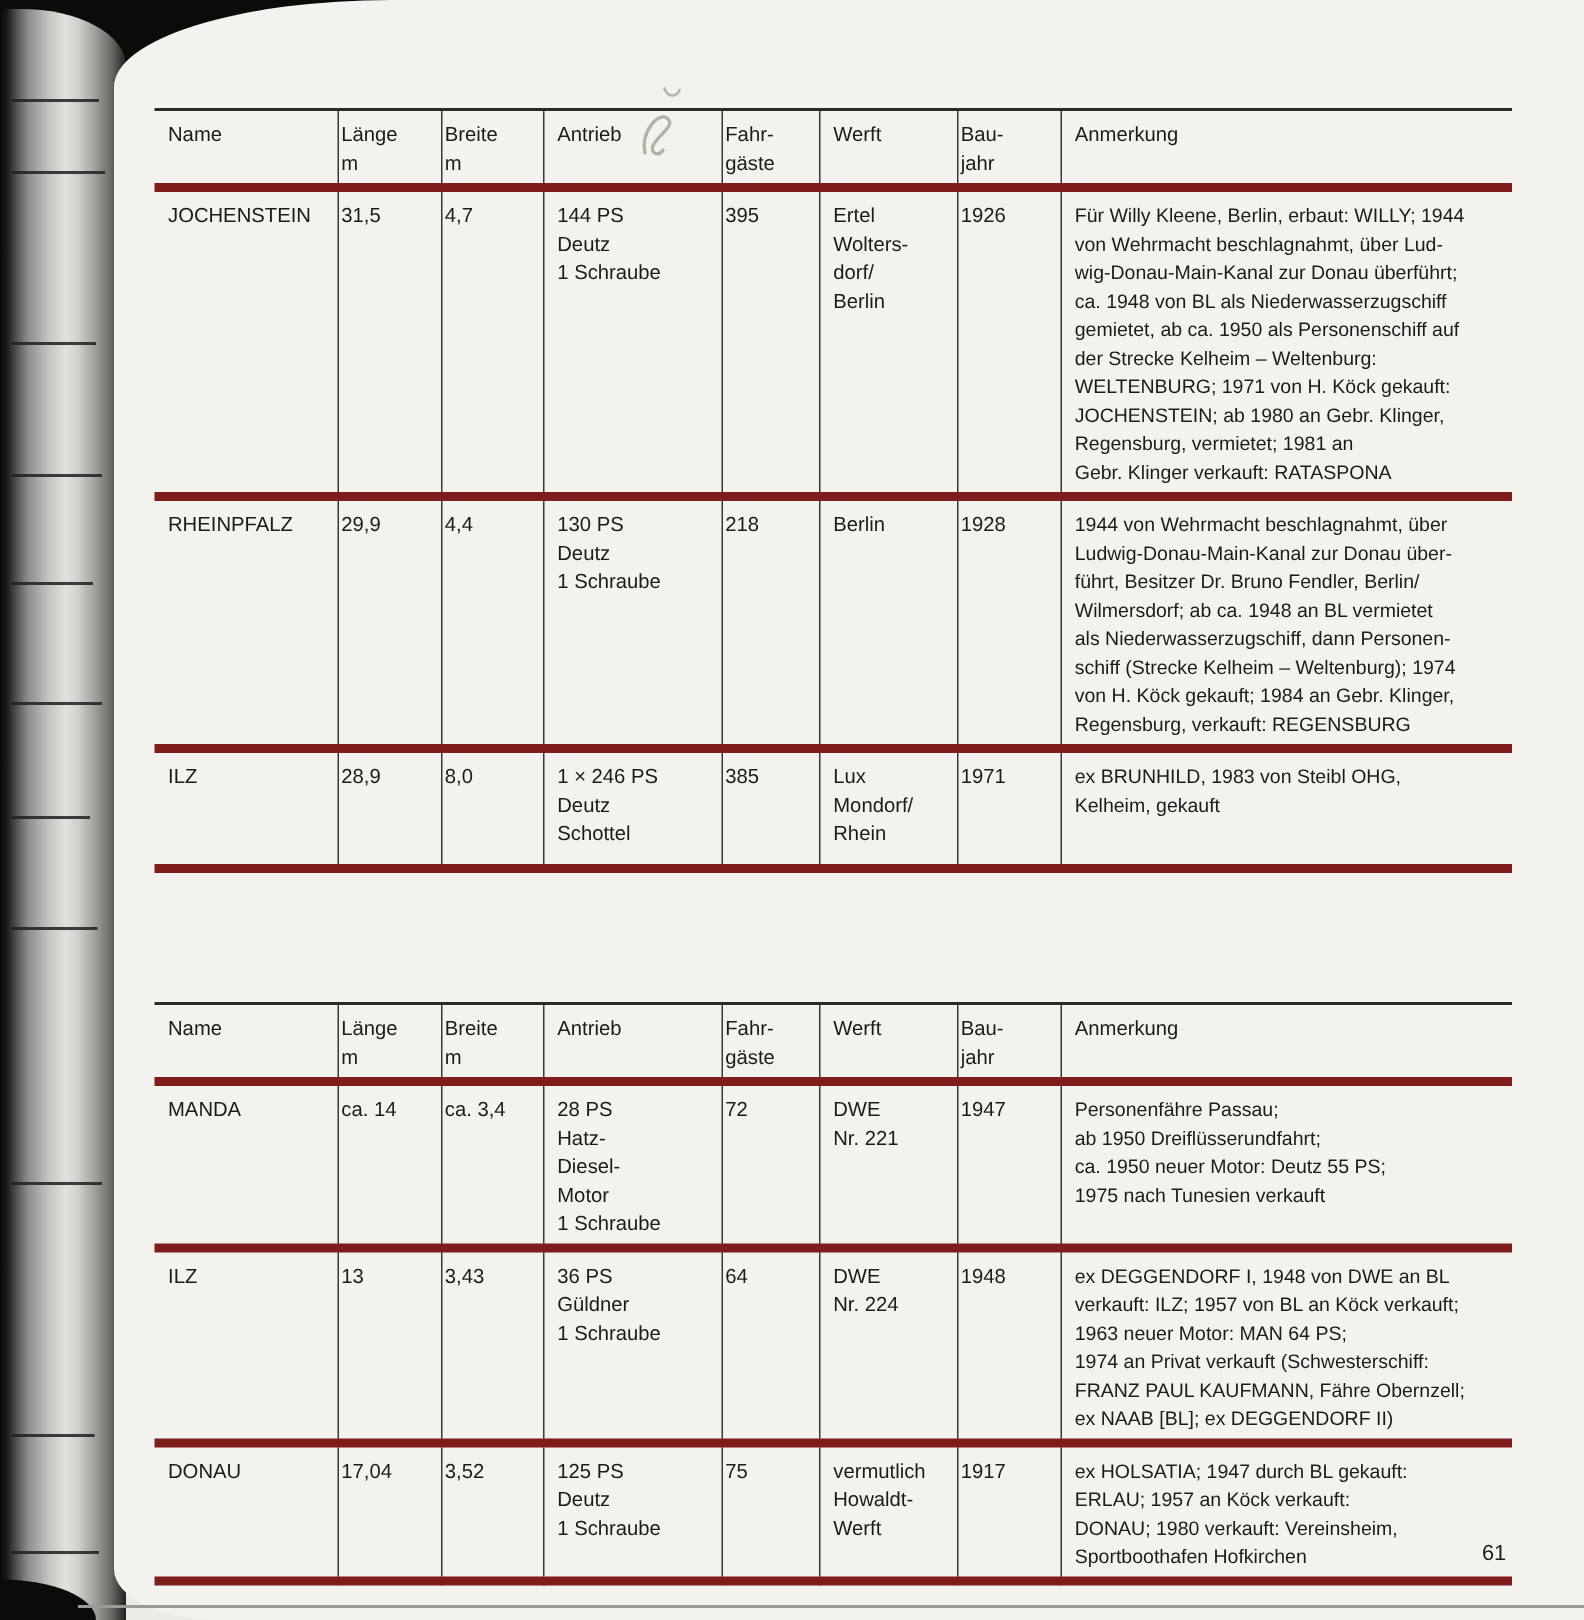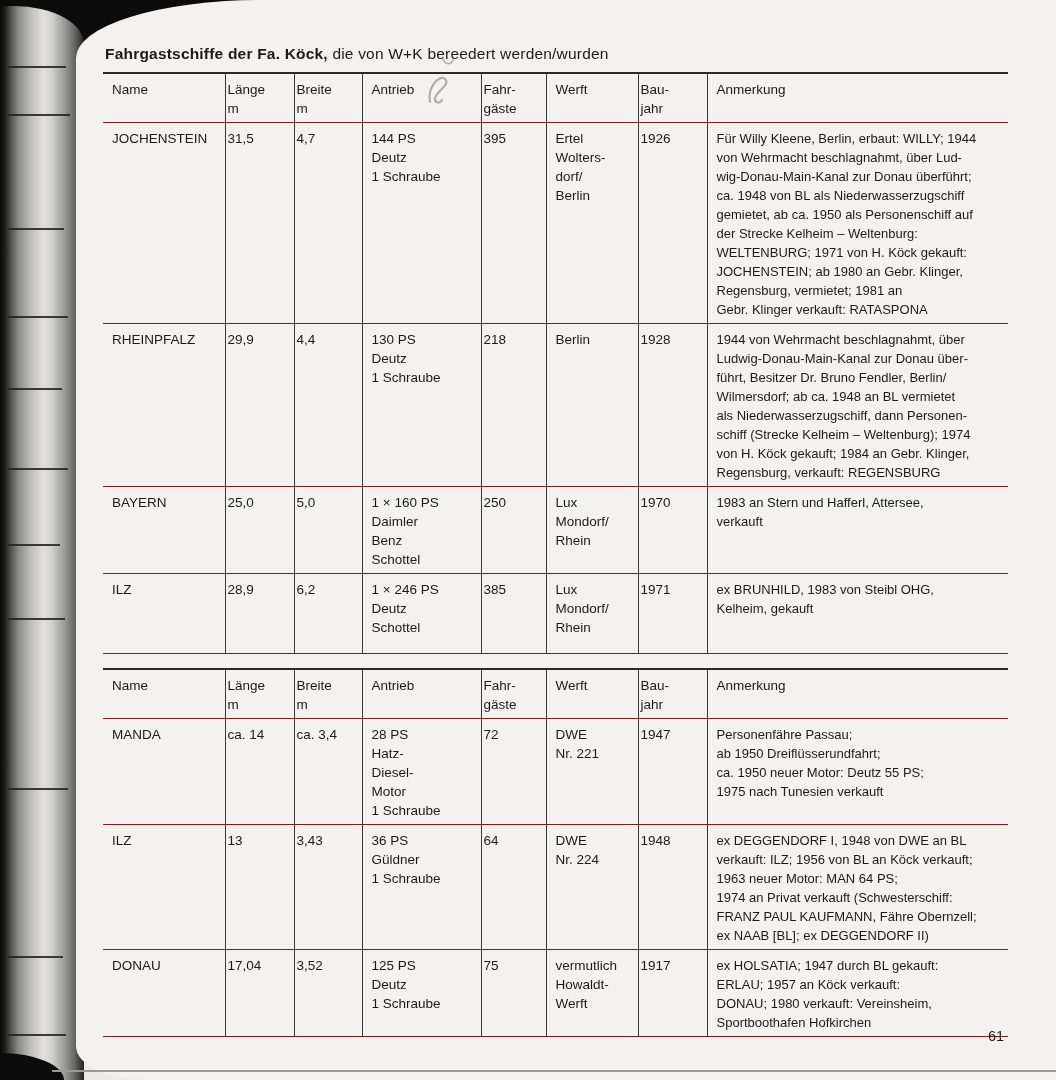--- a/index.html
+++ b/index.html
@@ -36,21 +36,21 @@
   }
   
   .content{position:absolute;inset:0;z-index:6;}
   .sec-title{position:absolute;left:105px;font-size:15.5px;letter-spacing:.2px;white-space:nowrap;}
   .sec-title b{font-weight:700;}
   table{
     position:absolute;border-collapse:collapse;table-layout:fixed;
     font-size:13.5px;line-height:19px;
   }
   table{border-top:2px solid #2b2a26;}
-  tr{border-bottom:1px solid #7f1d1d;}
+  tr{border-bottom:6px solid #7f1d1d;}
   th,td{
     vertical-align:top;text-align:left;font-weight:400;
     padding:6px 6px 4px 9px;white-space:pre-line;
     overflow:hidden;
   }
   th+th,td+td{border-left:1px solid #3a3833;}
   .ctr{text-align:left;padding-left:2px;padding-right:2px;}
   .remarks{white-space:pre;font-size:13px;}
   .pageno{position:absolute;left:988px;top:1028px;font-size:14.5px;text-align:right;}
   .pencil{position:absolute;z-index:7;}
@@ -78,23 +78,20 @@
 
 <div class="content">
 
   <svg class="pencil" style="left:424px;top:70px" width="32" height="38" viewBox="0 0 32 38">
     <path d="M6,32 C3,18 15,4 21,9 C27,14 13,21 11,28 C10,33 16,34 18,30" fill="none" stroke="#b3b0a8" stroke-width="2.2" stroke-linecap="round"></path>
   </svg>
   <svg class="pencil" style="left:441px;top:57px" width="14" height="10" viewBox="0 0 14 10">
     <path d="M2,2 C4,8 10,8 12,3" fill="none" stroke="#b9b6ae" stroke-width="1.8" stroke-linecap="round"></path>
   </svg>
 
-  <div class="sec-title" style="top:45px">
-    <b>Fahrgastschiffe der Fa. Köck,</b><span> die von W+K bereedert werden/wurden</span>
-  </div>
 
   <table style="left:103px;top:72px;width:905px">
     <colgroup>
       <col style="width:122px">
         <col style="width:69px">
         <col style="width:68px">
         <col style="width:119px">
       <col style="width:65px">
         <col style="width:92px">
         <col style="width:69px">
@@ -151,40 +148,24 @@
       <td class="ctr">1928</td>
       <td class="remarks">1944 von Wehrmacht beschlagnahmt, über
 Ludwig-Donau-Main-Kanal zur Donau über-
 führt, Besitzer Dr. Bruno Fendler, Berlin/
 Wilmersdorf; ab ca. 1948 an BL vermietet
 als Niederwasserzugschiff, dann Personen-
 schiff (Strecke Kelheim – Weltenburg); 1974
 von H. Köck gekauft; 1984 an Gebr. Klinger,
 Regensburg, verkauft: REGENSBURG</td>
     </tr>
-    <tr style="height:85px">
-      <td>BAYERN</td>
-      <td class="ctr">25,0</td>
-      <td class="ctr">5,0</td>
-      <td>1 × 160 PS
-Daimler
-Benz
-Schottel</td>
-      <td class="ctr">250</td>
-      <td>Lux
-Mondorf/
-Rhein</td>
-      <td class="ctr">1970</td>
-      <td class="remarks">1983 an Stern und Hafferl, Attersee,
-verkauft</td>
-    </tr>
     <tr style="height:80px">
       <td>ILZ</td>
       <td class="ctr">28,9</td>
-      <td class="ctr">6,2</td>
+      <td class="ctr">8,0</td>
       <td>1 × 246 PS
 Deutz
 Schottel</td>
       <td class="ctr">385</td>
       <td>Lux
 Mondorf/
 Rhein</td>
       <td class="ctr">1971</td>
       <td class="remarks">ex BRUNHILD, 1983 von Steibl OHG,
 Kelheim, gekauft</td>
@@ -242,21 +223,21 @@
       <td class="ctr">13</td>
       <td class="ctr">3,43</td>
       <td>36 PS
 Güldner
 1 Schraube</td>
       <td class="ctr">64</td>
       <td>DWE
 Nr. 224</td>
       <td class="ctr">1948</td>
       <td class="remarks">ex DEGGENDORF I, 1948 von DWE an BL
-verkauft: ILZ; 1956 von BL an Köck verkauft;
+verkauft: ILZ; 1957 von BL an Köck verkauft;
 1963 neuer Motor: MAN 64 PS;
 1974 an Privat verkauft (Schwesterschiff:
 FRANZ PAUL KAUFMANN, Fähre Obernzell;
 ex NAAB [BL]; ex DEGGENDORF II)</td>
     </tr>
     <tr style="height:85px">
       <td>DONAU</td>
       <td class="ctr">17,04</td>
       <td class="ctr">3,52</td>
       <td>125 PS

